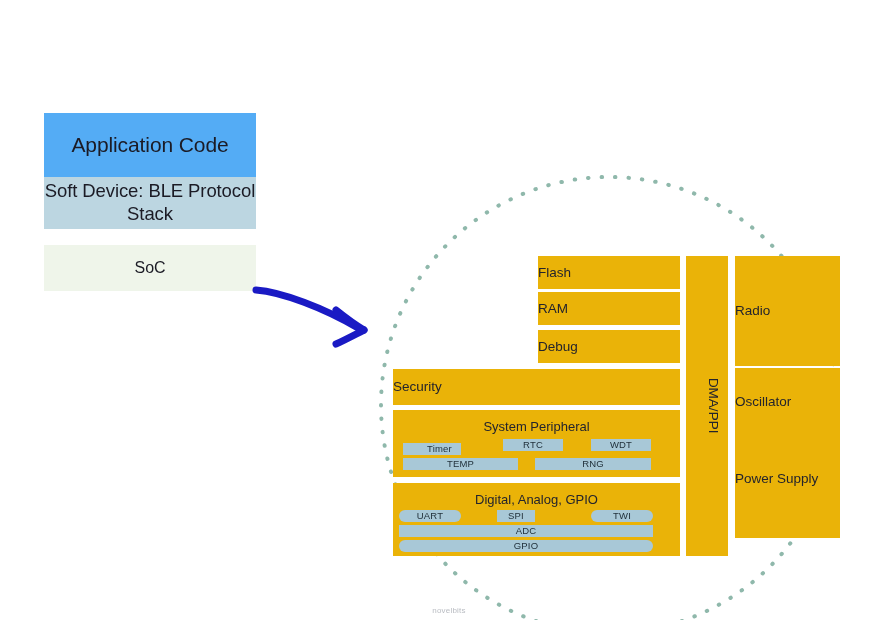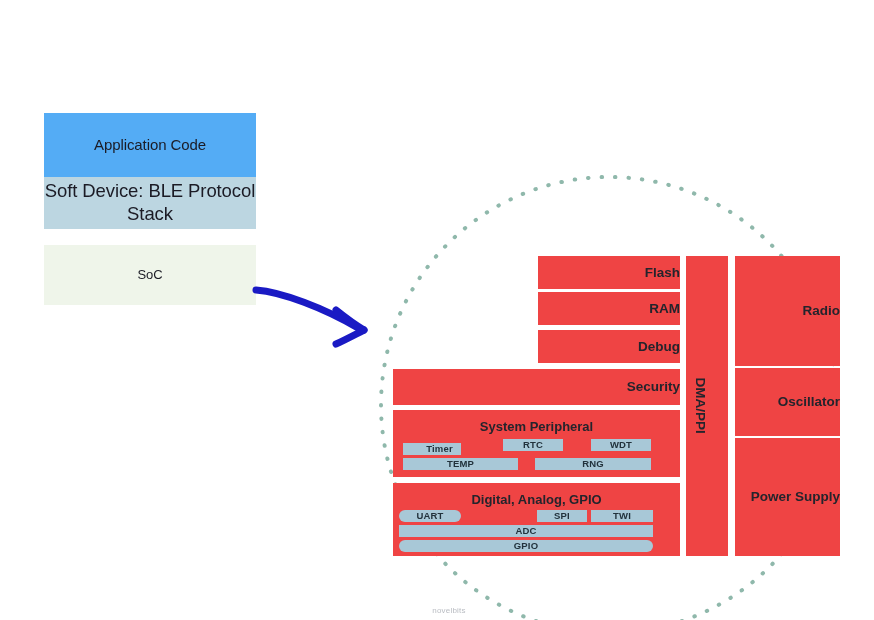--- a/index.html
+++ b/index.html
@@ -24,31 +24,31 @@
     align-items: center;
     justify-content: center;
     text-align: center;
     color: #1b1b25;
     line-height: 1.22;
     letter-spacing: -0.1px;
   }
   #stack-app {
     left: 44px; top: 113px; width: 212px; height: 64px;
     background: #54acf5;
-    font-size: 15px;
+    font-size: 21px;
   }
   #stack-softdevice {
     left: 44px; top: 177px; width: 212px; height: 52px;
     background: #bcd6e1;
     font-size: 18.5px;
   }
   #stack-soc {
-    left: 44px; top: 245px; width: 212px; height: 60px;
+    left: 44px; top: 245px; width: 212px; height: 46px;
     background: #eff5ea;
-    font-size: 13px;
+    font-size: 16px;
   }
 
   
   #arrow-svg {
     position: absolute;
     left: 252px; top: 270px;
     width: 140px; height: 80px;
     overflow: visible;
   }
 
@@ -57,29 +57,28 @@
     position: absolute;
     left: 377px; top: 173px;
     width: 464px; height: 464px;
     overflow: visible;
     pointer-events: none;
   }
 
   
   .soc-block {
     position: absolute;
-    background: #ef4444;
+    background: #eab308;
     display: flex;
     align-items: center;
-    justify-content: flex-end;
+    justify-content: flex-start;
     text-align: center;
     color: #24242c;
     font-size: 13.5px;
     line-height: 1.28;
-    font-weight: bold;
   }
   .soc-block.titled {
     align-items: flex-start;
     padding-top: 9px;
   }
   .soc-title {
     width: 100%;
     text-align: center;
     font-size: 13px;
     color: #24242c;
@@ -88,21 +87,21 @@
   #blk-microprocessor { left: 393px; top: 256px; width: 141px; height: 107px; }
   #blk-flash  { left: 538px; top: 256px; width: 142px; height: 33px; }
   #blk-ram    { left: 538px; top: 292px; width: 142px; height: 33px; }
   #blk-debug  { left: 538px; top: 330px; width: 142px; height: 33px; }
   #blk-security { left: 393px; top: 369px; width: 287px; height: 36px; }
   #blk-sysperipheral { left: 393px; top: 410px; width: 287px; height: 67px; }
   #blk-digital { left: 393px; top: 483px; width: 287px; height: 73px; }
   #blk-dma { left: 686px; top: 256px; width: 42px; height: 300px; }
   #blk-radio { left: 735px; top: 256px; width: 105px; height: 110px; }
   #blk-oscillator { left: 735px; top: 368px; width: 105px; height: 68px; }
-  #blk-power { left: 735px; top: 438px; width: 105px; height: 118px; }
+  #blk-power { left: 735px; top: 420px; width: 105px; height: 118px; }
 
   #blk-dma .dma-label {
     transform: rotate(90deg);
     white-space: nowrap;
     font-size: 13.5px;
     color: #24242c;
   }
 
   
   .pill {
@@ -118,22 +117,22 @@
 
   
   #pill-timer { left: 10px;  top: 33px; width: 58px; height: 12px; padding-left: 15px; }
   #pill-rtc   { left: 110px; top: 29px; width: 60px; height: 12px; }
   #pill-wdt   { left: 198px; top: 29px; width: 60px; height: 12px; }
   #pill-temp  { left: 10px;  top: 48px; width: 115px; height: 12px; }
   #pill-rng   { left: 142px; top: 48px; width: 116px; height: 12px; }
 
   
   #pill-uart { left: 6px;   top: 27px; width: 62px; height: 12px; border-radius: 6px; }
-  #pill-spi  { left: 104px; top: 27px; width: 50px; height: 12px; margin-left: 40px; }
-  #pill-twi  { left: 198px; top: 27px; width: 62px; height: 12px; }
+  #pill-spi  { left: 104px; top: 27px; width: 38px; height: 12px; }
+  #pill-twi  { left: 198px; top: 27px; width: 62px; height: 12px; border-radius: 6px; }
   #pill-adc  { left: 6px;   top: 42px; width: 254px; height: 12px; }
   #pill-gpio { left: 6px;   top: 57px; width: 254px; height: 12px; border-radius: 6px; }
 
   
   #watermark {
     position: absolute;
     left: 12px; top: 606px; width: 874px;
     text-align: center;
     font-size: 8px;
     color: #b9bcc2;

